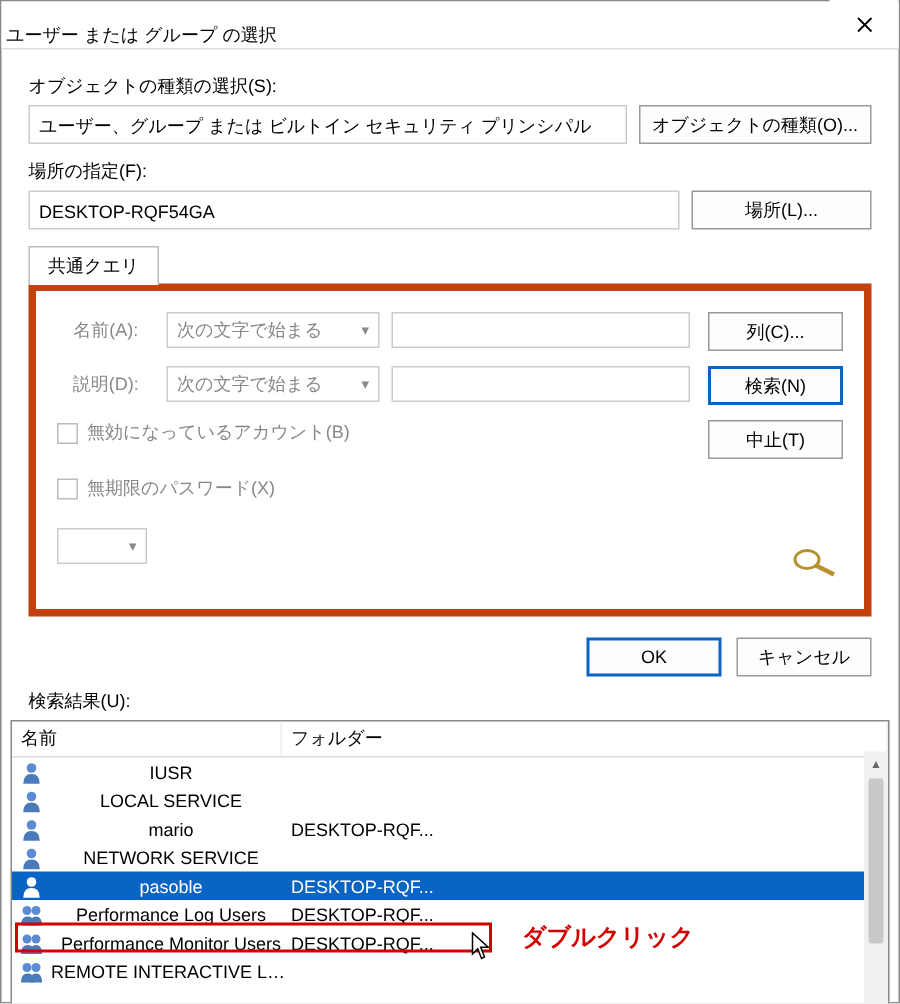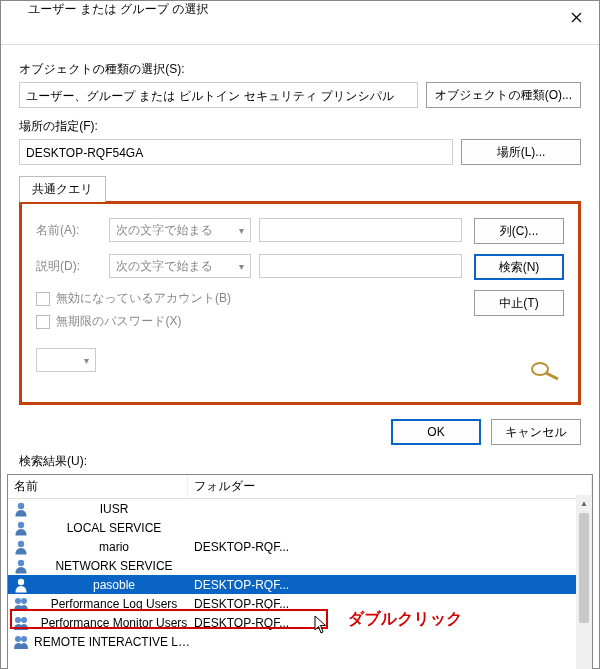--- a/index.html
+++ b/index.html
@@ -8,23 +8,23 @@
     font-family: "Yu Gothic UI", "Meiryo", sans-serif;
     font-size: 12px;
     background: #fff;
     color: #000;
     width: 600px;
     height: 669px;
     overflow: hidden;
   }
   .window { width:600px; height:669px; border:1px solid #888; background:#fff; position:relative; }
   .titlebar {
-    height: 44px;
-    display:flex; align-items:flex-start; justify-content:space-between;
-    padding-left:27px;
+    height: 32px;
+    display:flex; align-items:flex-end; justify-content:space-between;
+    padding-left:3px;
     border-bottom:1px solid #ddd;
     background:#fff;
   }
   .titlebar-title { font-size:12px; }
   .close-btn { width:46px; height:32px; display:flex; align-items:center; justify-content:center; background:#fff; }
 
   .body-area { padding:12px 18px 0 18px; }
 
   .section-label { margin:4px 0 4px 0; }
   .field-row { display:flex; align-items:flex-start; gap:8px; margin-bottom:10px; }
@@ -49,39 +49,40 @@
   }
   .tab {
     padding:4px 12px 4px 12px;
     border:1px solid #bbb;
     border-bottom:none;
     background:#fff;
     position:relative;
     top:1px;
   }
   .tab-panel {
-    border:3px solid #c2410c;
+    border:5px solid #c2410c;
     padding:14px 14px 18px 14px;
     display:flex;
     gap:12px;
+    text-align:center;
   }
   .panel-left { flex:1; }
   .panel-right { width:90px; display:flex; flex-direction:column; gap:10px; }
 
   .form-row { display:flex; align-items:center; gap:8px; margin-bottom:12px; color:#888; }
   .form-row .lbl { width:65px; }
   .combo {
     height:24px; width:142px;
     border:1px solid #ccc;
     display:inline-flex; align-items:center; justify-content:space-between;
     padding:0 6px; background:#fff; color:#888;
   }
   .combo .caret { color:#888; font-size:10px; }
   .combo.num { width:60px; }
-  .chk-row { display:flex; align-items:center; gap:6px; margin-bottom:6px; color:#888; }
+  .chk-row { display:flex; align-items:center; gap:6px; margin-bottom:20px; color:#888; }
   .chk {
     width:14px; height:14px; border:1px solid #bbb; background:#fff;
   }
   .panel-right .btn { min-width:80px; }
   .search-glass {
     margin-top:auto;
     align-self:flex-end;
   }
 
   .dlg-buttons {

